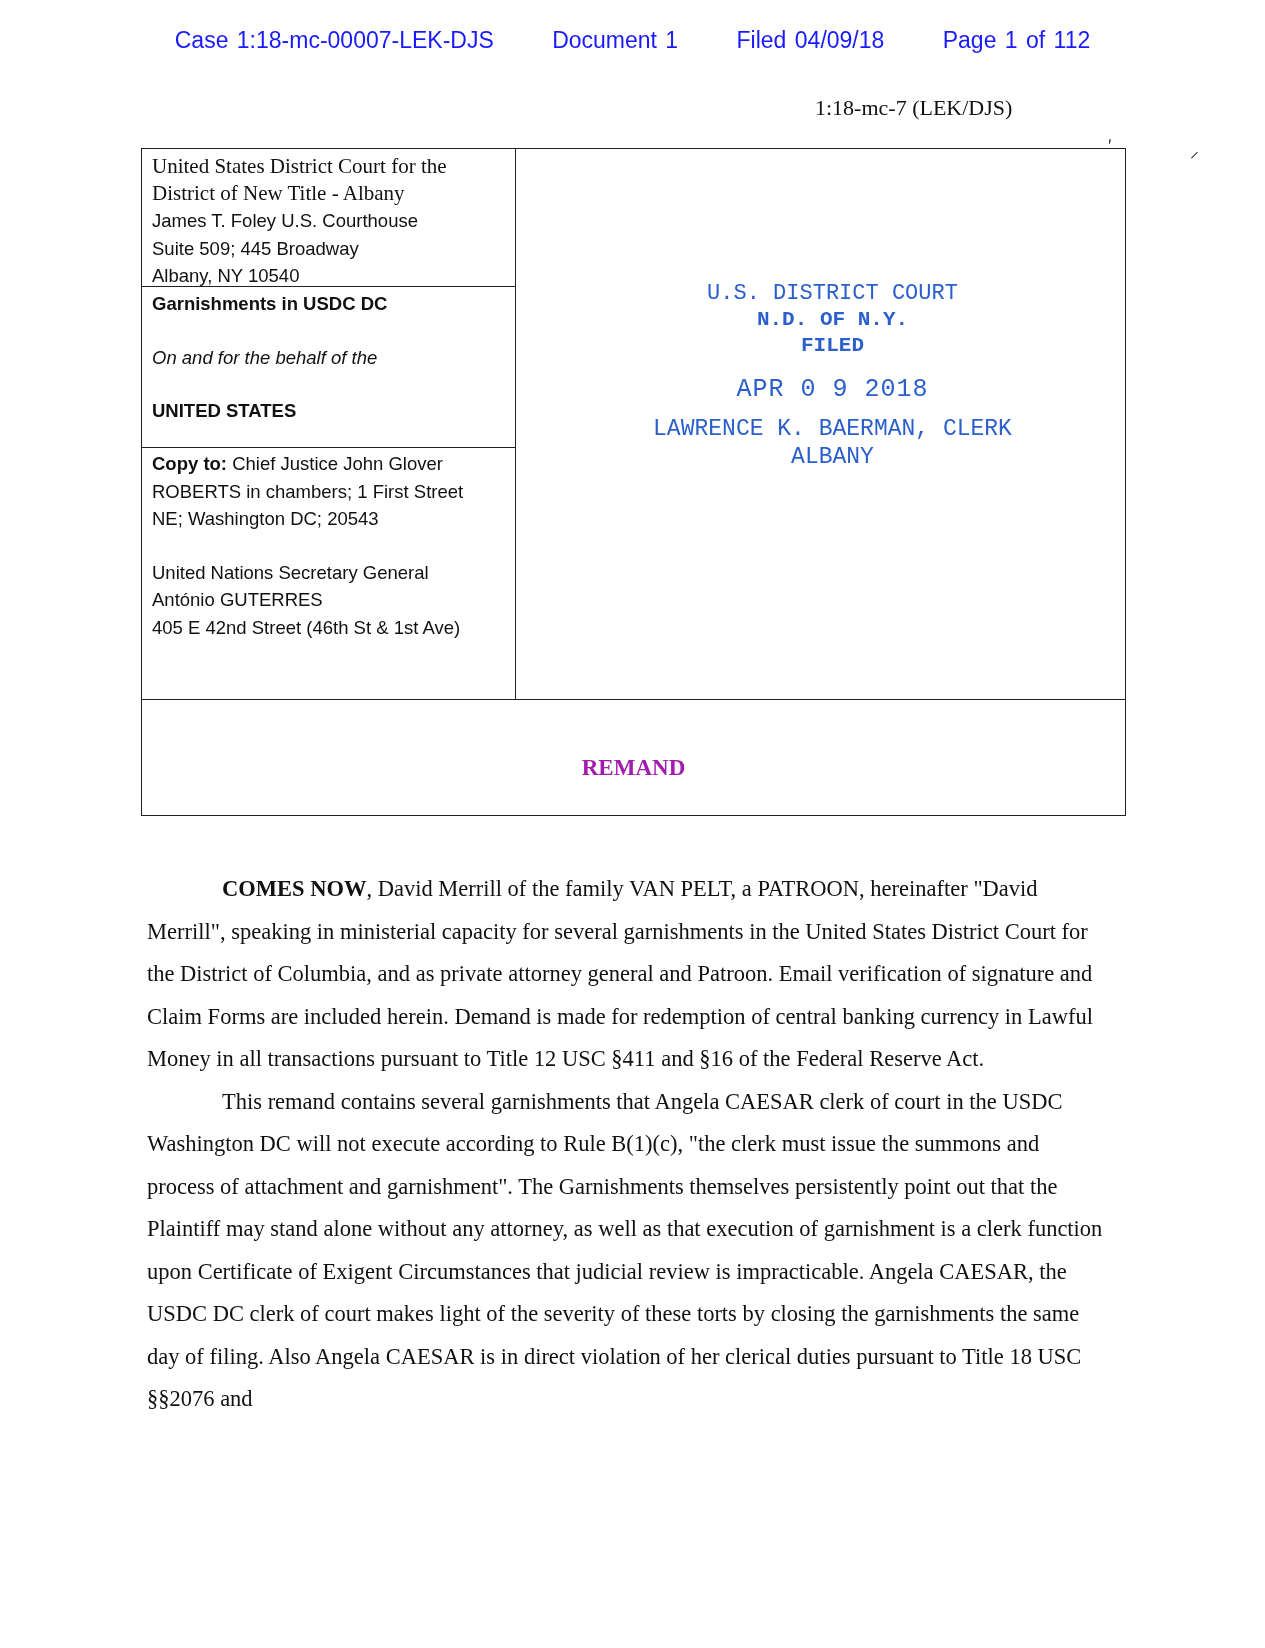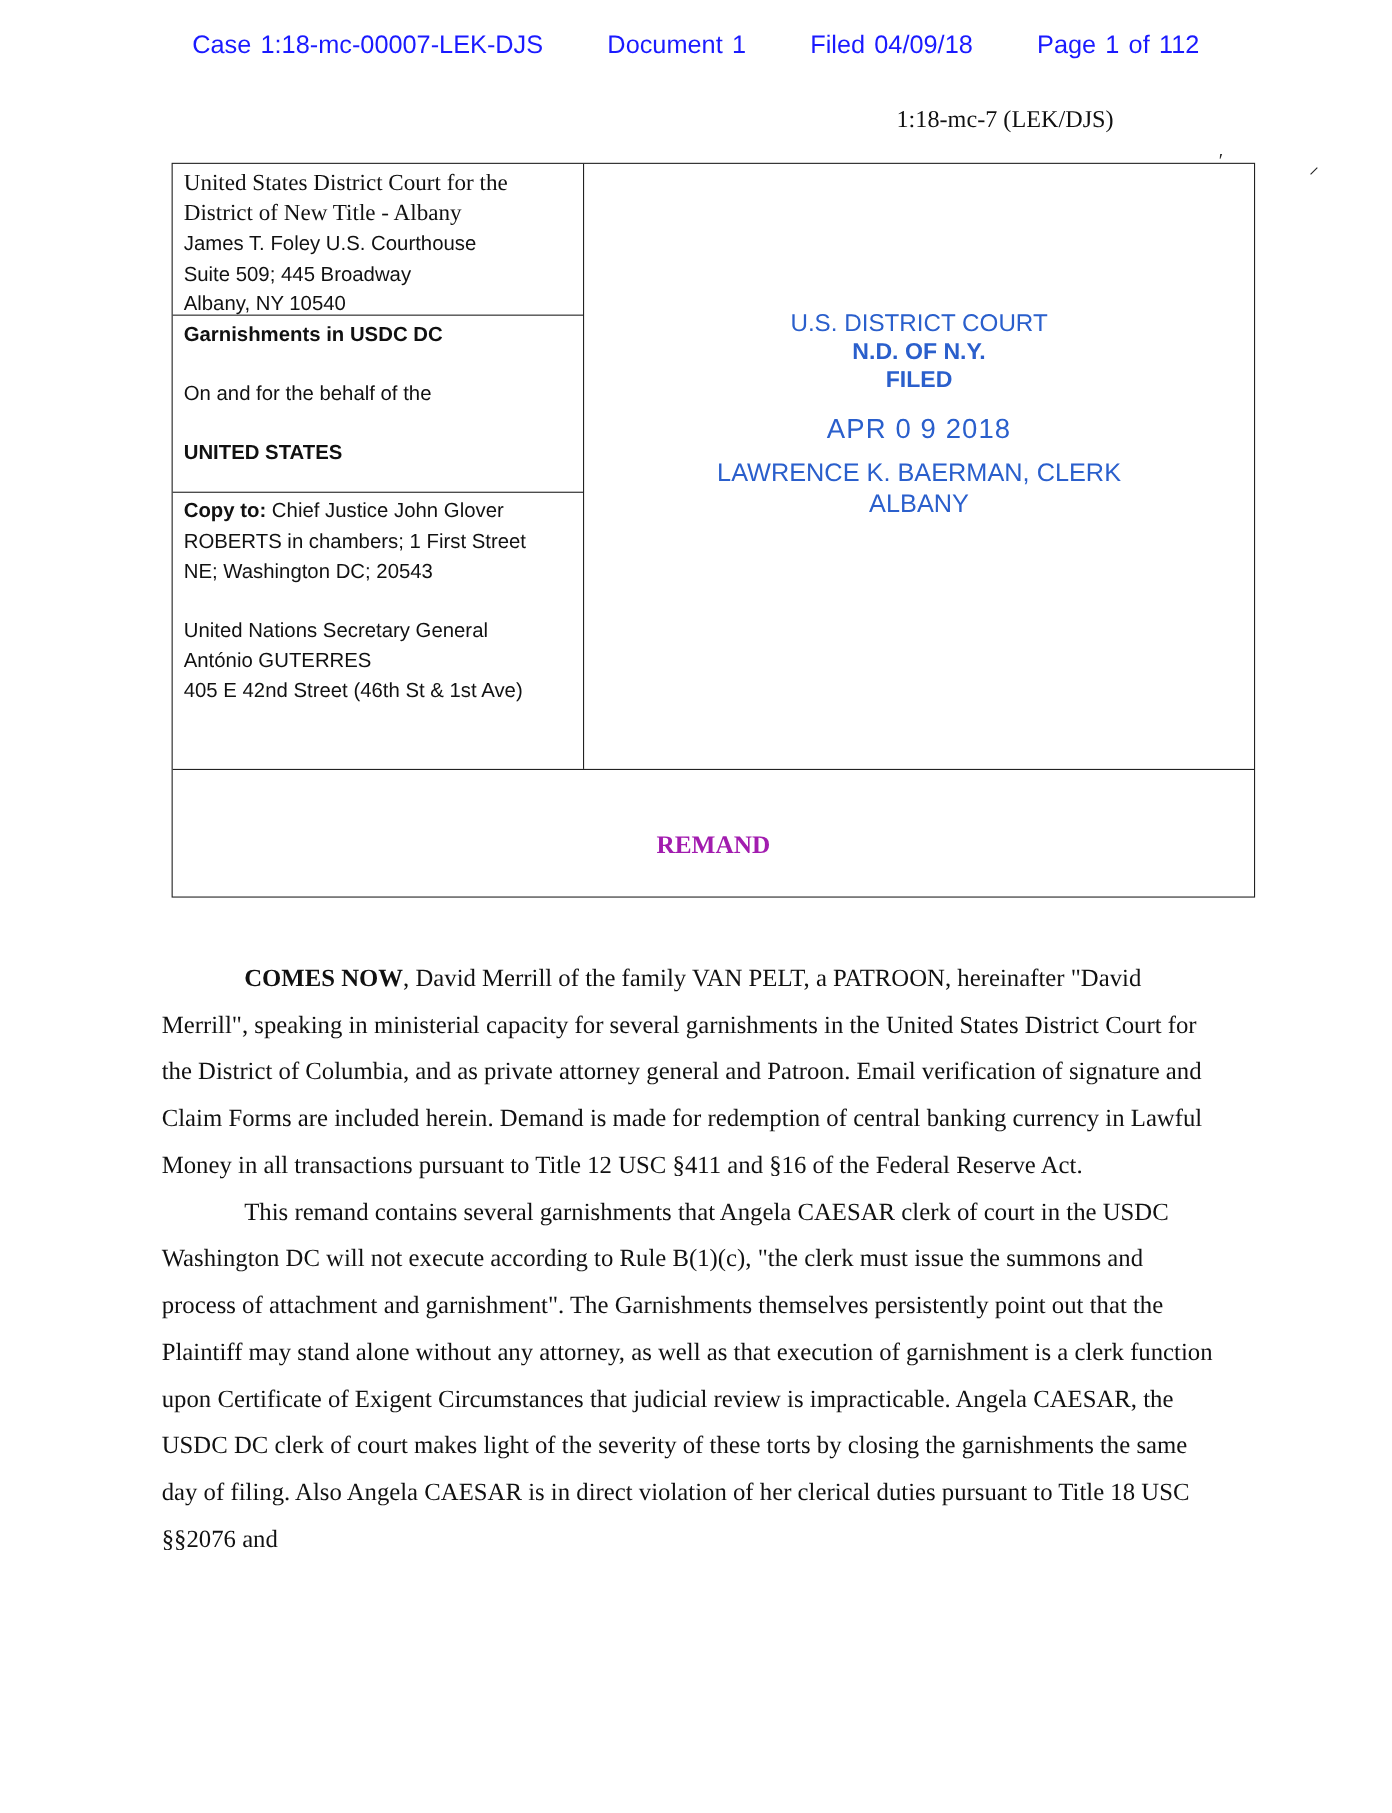--- a/index.html
+++ b/index.html
@@ -10,46 +10,46 @@
     word-spacing: 2px; letter-spacing: 0px;
   }
   .header span { margin: 0 25px; }
   .case-no {
     position: absolute; top: 95px; left: 815px;
     font-family: Liberation Serif, serif; font-size: 22px; color: #111;
   }
   .marks { position: absolute; font-family: "Liberation Serif", serif; color: #222; font-size: 18px; }
   .caption-table {
     position: absolute; top: 148px; left: 141px; width: 985px; height: 668px;
-    border: 1.5px solid #222; box-sizing: border-box; margin-left: 15px;
+    border: 1.5px solid #222; box-sizing: border-box;
   }
   .left-col {
     position: absolute; top: 0; left: 0; width: 374px; height: 550px;
     border-right: 1.5px solid #222; box-sizing: border-box;
   }
   .cell { position: absolute; left: 0; width: 373px; box-sizing: border-box; padding-left: 10px; color: #111; }
   .cell1 { top: 0; height: 138px; border-bottom: 1.5px solid #222; padding-top: 4px; }
   .cell2 { top: 138px; height: 161px; border-bottom: 1.5px solid #222; padding-top: 3px; }
   .cell3 { top: 299px; height: 251px; padding-top: 0px; }
   .serif { font-family: "Liberation Serif", serif; font-size: 21px; line-height: 27px; }
   .sans { font-family: "Liberation Sans", sans-serif; font-size: 18.5px; line-height: 27.5px; }
   .bold { font-weight: bold; }
-  .italic { }
+  .italic { font-style: italic; }
   .gap { height: 26px; }
   .bottom-row {
     position: absolute; top: 550px; left: 0; width: 983px; height: 116px;
     border-top: 1.5px solid #222; box-sizing: border-box;
   }
   .remand-title {
     position: absolute; top: 606px; left: 0; width: 983px; text-align: center;
     font-family: Liberation Serif, serif; font-weight: bold; font-size: 23px; color: #a21caf;
   }
   .stamp {
-    position: absolute; top: 132px; left: 374px; width: 609px; text-align: center;
-    font-family: Liberation Sans, sans-serif; color: #2a5fcc;
+    position: absolute; top: 132px; left: 386px; width: 609px; text-align: center;
+    font-family: Liberation Mono, monospace; color: #2a5fcc;
   }
   .stamp .l1 { font-size: 22px; line-height: 26px; }
   .stamp .l2 { font-size: 21px; line-height: 26px; font-weight: bold; }
   .stamp .l3 { font-size: 21px; line-height: 26px; font-weight: bold; }
   .stamp .l4 { font-size: 25px; line-height: 30px; margin-top: 16px; letter-spacing: 1px; }
   .stamp .l5 { font-size: 23px; line-height: 28px; margin-top: 10px; }
   .stamp .l6 { font-size: 23px; line-height: 28px; }
   .body-text {
     position: absolute; top: 868px; left: 147px; width: 960px;
     font-family: "Liberation Serif", serif; font-size: 22.5px; line-height: 42.5px; color: #111;

